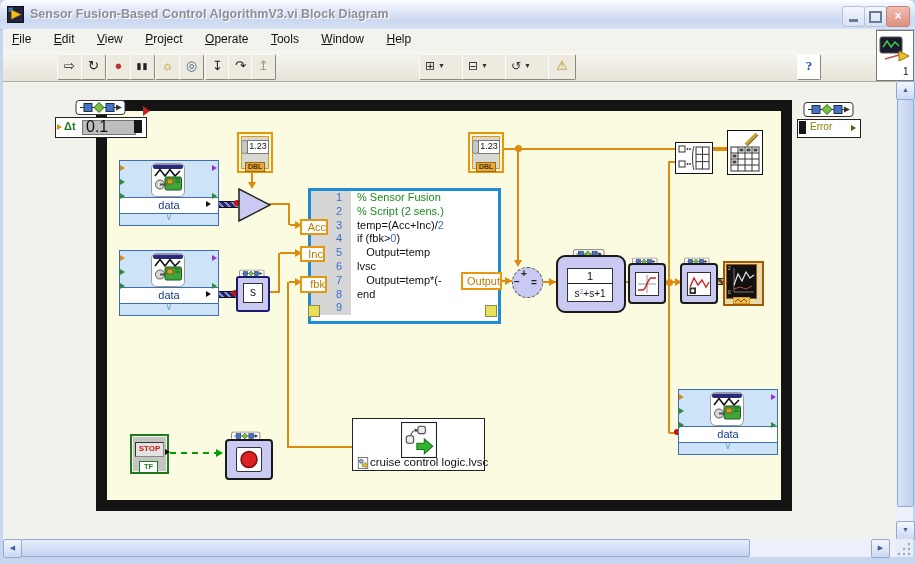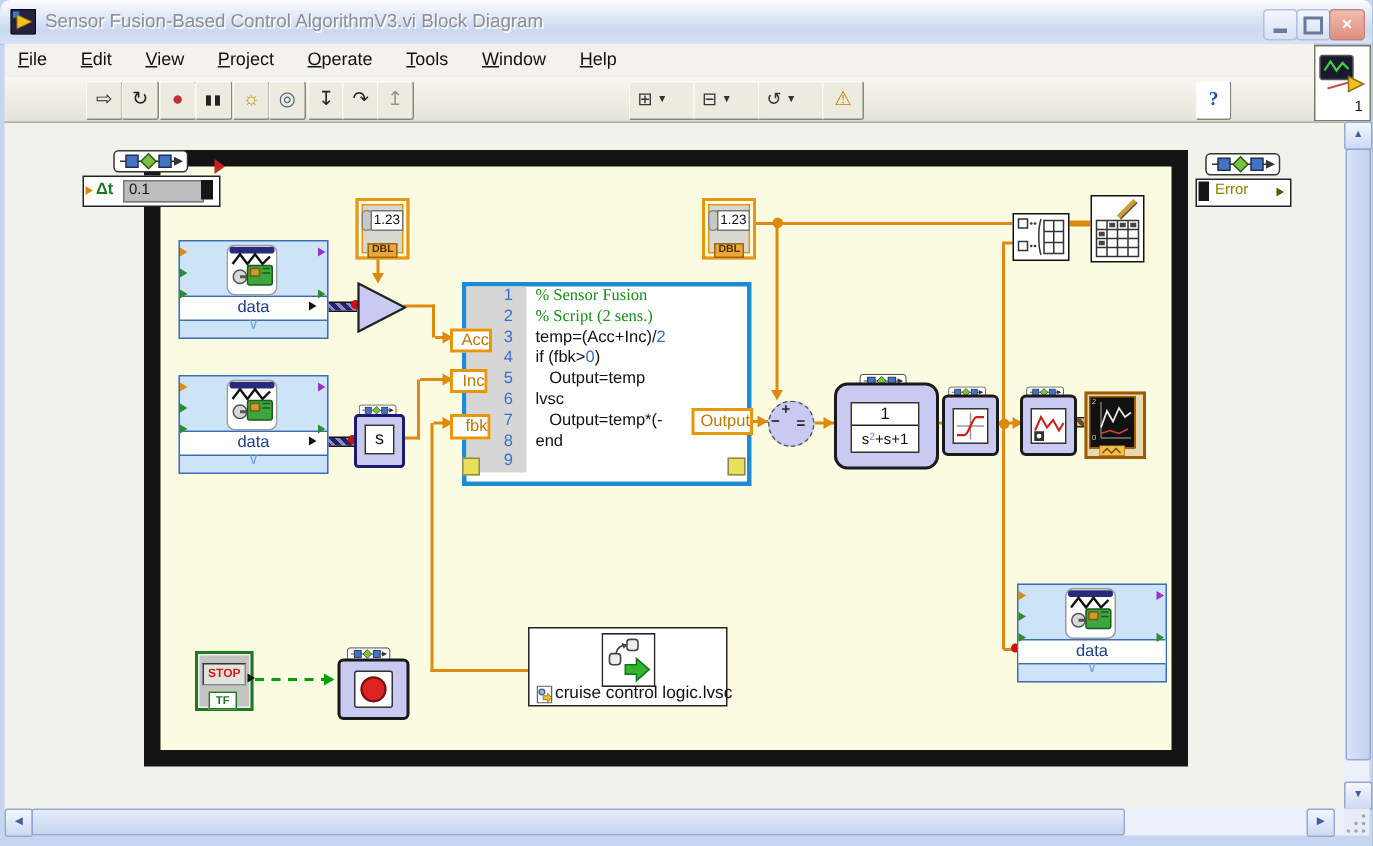--- a/index.html
+++ b/index.html
@@ -4,21 +4,21 @@
 <style>
   html,body{margin:0;padding:0;background:#9AA8C8;}
   #stage{position:relative;width:915px;height:564px;background:#C6D5F0;
     font-family:"Liberation Sans","DejaVu Sans",sans-serif;overflow:hidden;
     -webkit-font-smoothing:antialiased;}
   .abs{position:absolute;}
   
   .titlebar{left:0;top:0;width:915px;height:29px;border-radius:7px 7px 0 0;
     background:linear-gradient(180deg,#FDFEFF 0%,#E7EDF9 28%,#CBD8F1 70%,#D8E2F6 100%);
     border-bottom:1px solid #AEBEE0;}
-  .title-text{left:30px;top:0;height:29px;line-height:29px;font-size:12.5px;font-weight:normal;
+  .title-text{left:30px;top:0;height:29px;line-height:29px;font-size:12.5px;font-weight:bold;
     color:#8E8E96;text-shadow:1px 1px 0 #FFFFFF;white-space:nowrap;}
   .capbtn{top:6px;width:21px;height:19px;border-radius:3px;border:1px solid #B5C0DE;
     background:linear-gradient(180deg,#F4F7FD,#D8E0F2);text-align:center;}
   .capbtn .g{display:block;margin:0 auto;}
   .closebtn{background:linear-gradient(180deg,#F2BCB0,#DE8F80);border-color:#C08478;
     color:#FFF;font-weight:bold;font-size:12px;line-height:18px;}
   .menubar{left:3px;top:29px;width:873px;height:22px;background:#F3F2EC;border-bottom:1px solid #D8D6CC;}
   .mi{display:inline-block;padding:0 9px;line-height:21px;font-size:12px;color:#111;}
   .mi::first-letter{text-decoration:underline;}
   .toolbar{left:3px;top:51px;width:873px;height:30px;
@@ -61,21 +61,21 @@
   .spin{position:absolute;left:2px;top:6px;width:5px;height:12px;background:#C8C8C2;border:1px solid #888;border-radius:3px;}
   .dbltag{position:absolute;left:6px;bottom:-1px;padding:0 2px;background:#E8A83C;border:1px solid #9A6A10;
     font-size:7px;font-weight:bold;color:#4A2F08;line-height:8px;}
   .term{position:absolute;background:#FFF;border:2px solid #E8960C;color:#BE7A00;
     font-size:11px;text-align:right;}
   .simnode{position:absolute;background:#C9C9F2;border:2px solid #1A1A1A;border-radius:4px;}
   .whitebox{position:absolute;background:#FFF;border:1px solid #333;}
   .glyph{position:absolute;}
   .sline{height:13.8px;line-height:13.8px;font-size:11px;white-space:pre;}
   .num{text-align:right;padding-right:9px;color:#3870C8;}
-  .c-com{color:#1A8C1A;font-family:Liberation Serif, serif;}
+  .c-com{color:#1A8C1A;}
   .c-k{color:#101010;}
   .c-num{color:#3870C8;}
   .chip{position:absolute;width:10px;height:10px;background:#E8E058;border:1px solid #8A8A50;}
   
   .sbtn{position:absolute;background:linear-gradient(180deg,#F4F7FD,#CDD9F2);border:1px solid #95A8D4;
     border-radius:2px;text-align:center;color:#4060A0;}
   .sthumb{position:absolute;background:linear-gradient(90deg,#D8E2F7,#C2D1F0);border:1px solid #95A8D4;border-radius:2px;}
   .strack{position:absolute;background:#ECF0FA;}
   .grip{position:absolute;left:896px;top:539px;width:17px;height:18px;background:#E8ECF6;}
 </style>
@@ -173,21 +173,21 @@
   <div class="abs canvas"></div>
 
   <div class="abs loopframe"></div>
 
   <svg class="abs glyph" style="left:75px;top:98px" width="52" height="19" viewBox="0 0 52 16">
       <use href="#lg"></use>
     </svg>
   <div class="abs" style="left:55px;top:117px;width:90px;height:19px;background:#FFF;border:1px solid #222">
     <span class="pin" style="left:1px;top:6px;color:#DD8A0E;border-left-color:#DD8A0E"></span>
     <span class="abs" style="left:8px;top:2px;font-size:11px;font-weight:bold;color:#1E7A1E">Δt</span>
-    <div class="abs" style="left:26px;top:2px;width:49px;height:13px;background:#BDBDBD;border:1px solid #777;font-size:10px;line-height:12px;padding-left:3px;color:#111">0.1</div>
+    <div class="abs" style="left:26px;top:2px;width:49px;height:13px;background:#BDBDBD;border:1px solid #777;font-size:16px;line-height:12px;padding-left:3px;color:#111">0.1</div>
     <div class="abs" style="left:78px;top:2px;width:8px;height:13px;background:#161616"></div>
   </div>
   <span class="tr tr-r" style="left:143px;top:106px;color:#CC2020;border-left-color:#CC2020;border-top-width:5px;border-bottom-width:5px"></span>
 
   <svg class="abs glyph" style="left:803px;top:100px" width="52" height="19" viewBox="0 0 52 16">
       <use href="#lg"></use>
     </svg>
   <div class="abs" style="left:797px;top:119px;width:62px;height:17px;background:#FFF;border:1px solid #222">
     <div class="abs" style="left:1px;top:1px;width:7px;height:13px;background:#161616"></div>
     <span class="abs" style="left:12px;top:1px;font-size:10px;color:#8B8000">Error</span>

